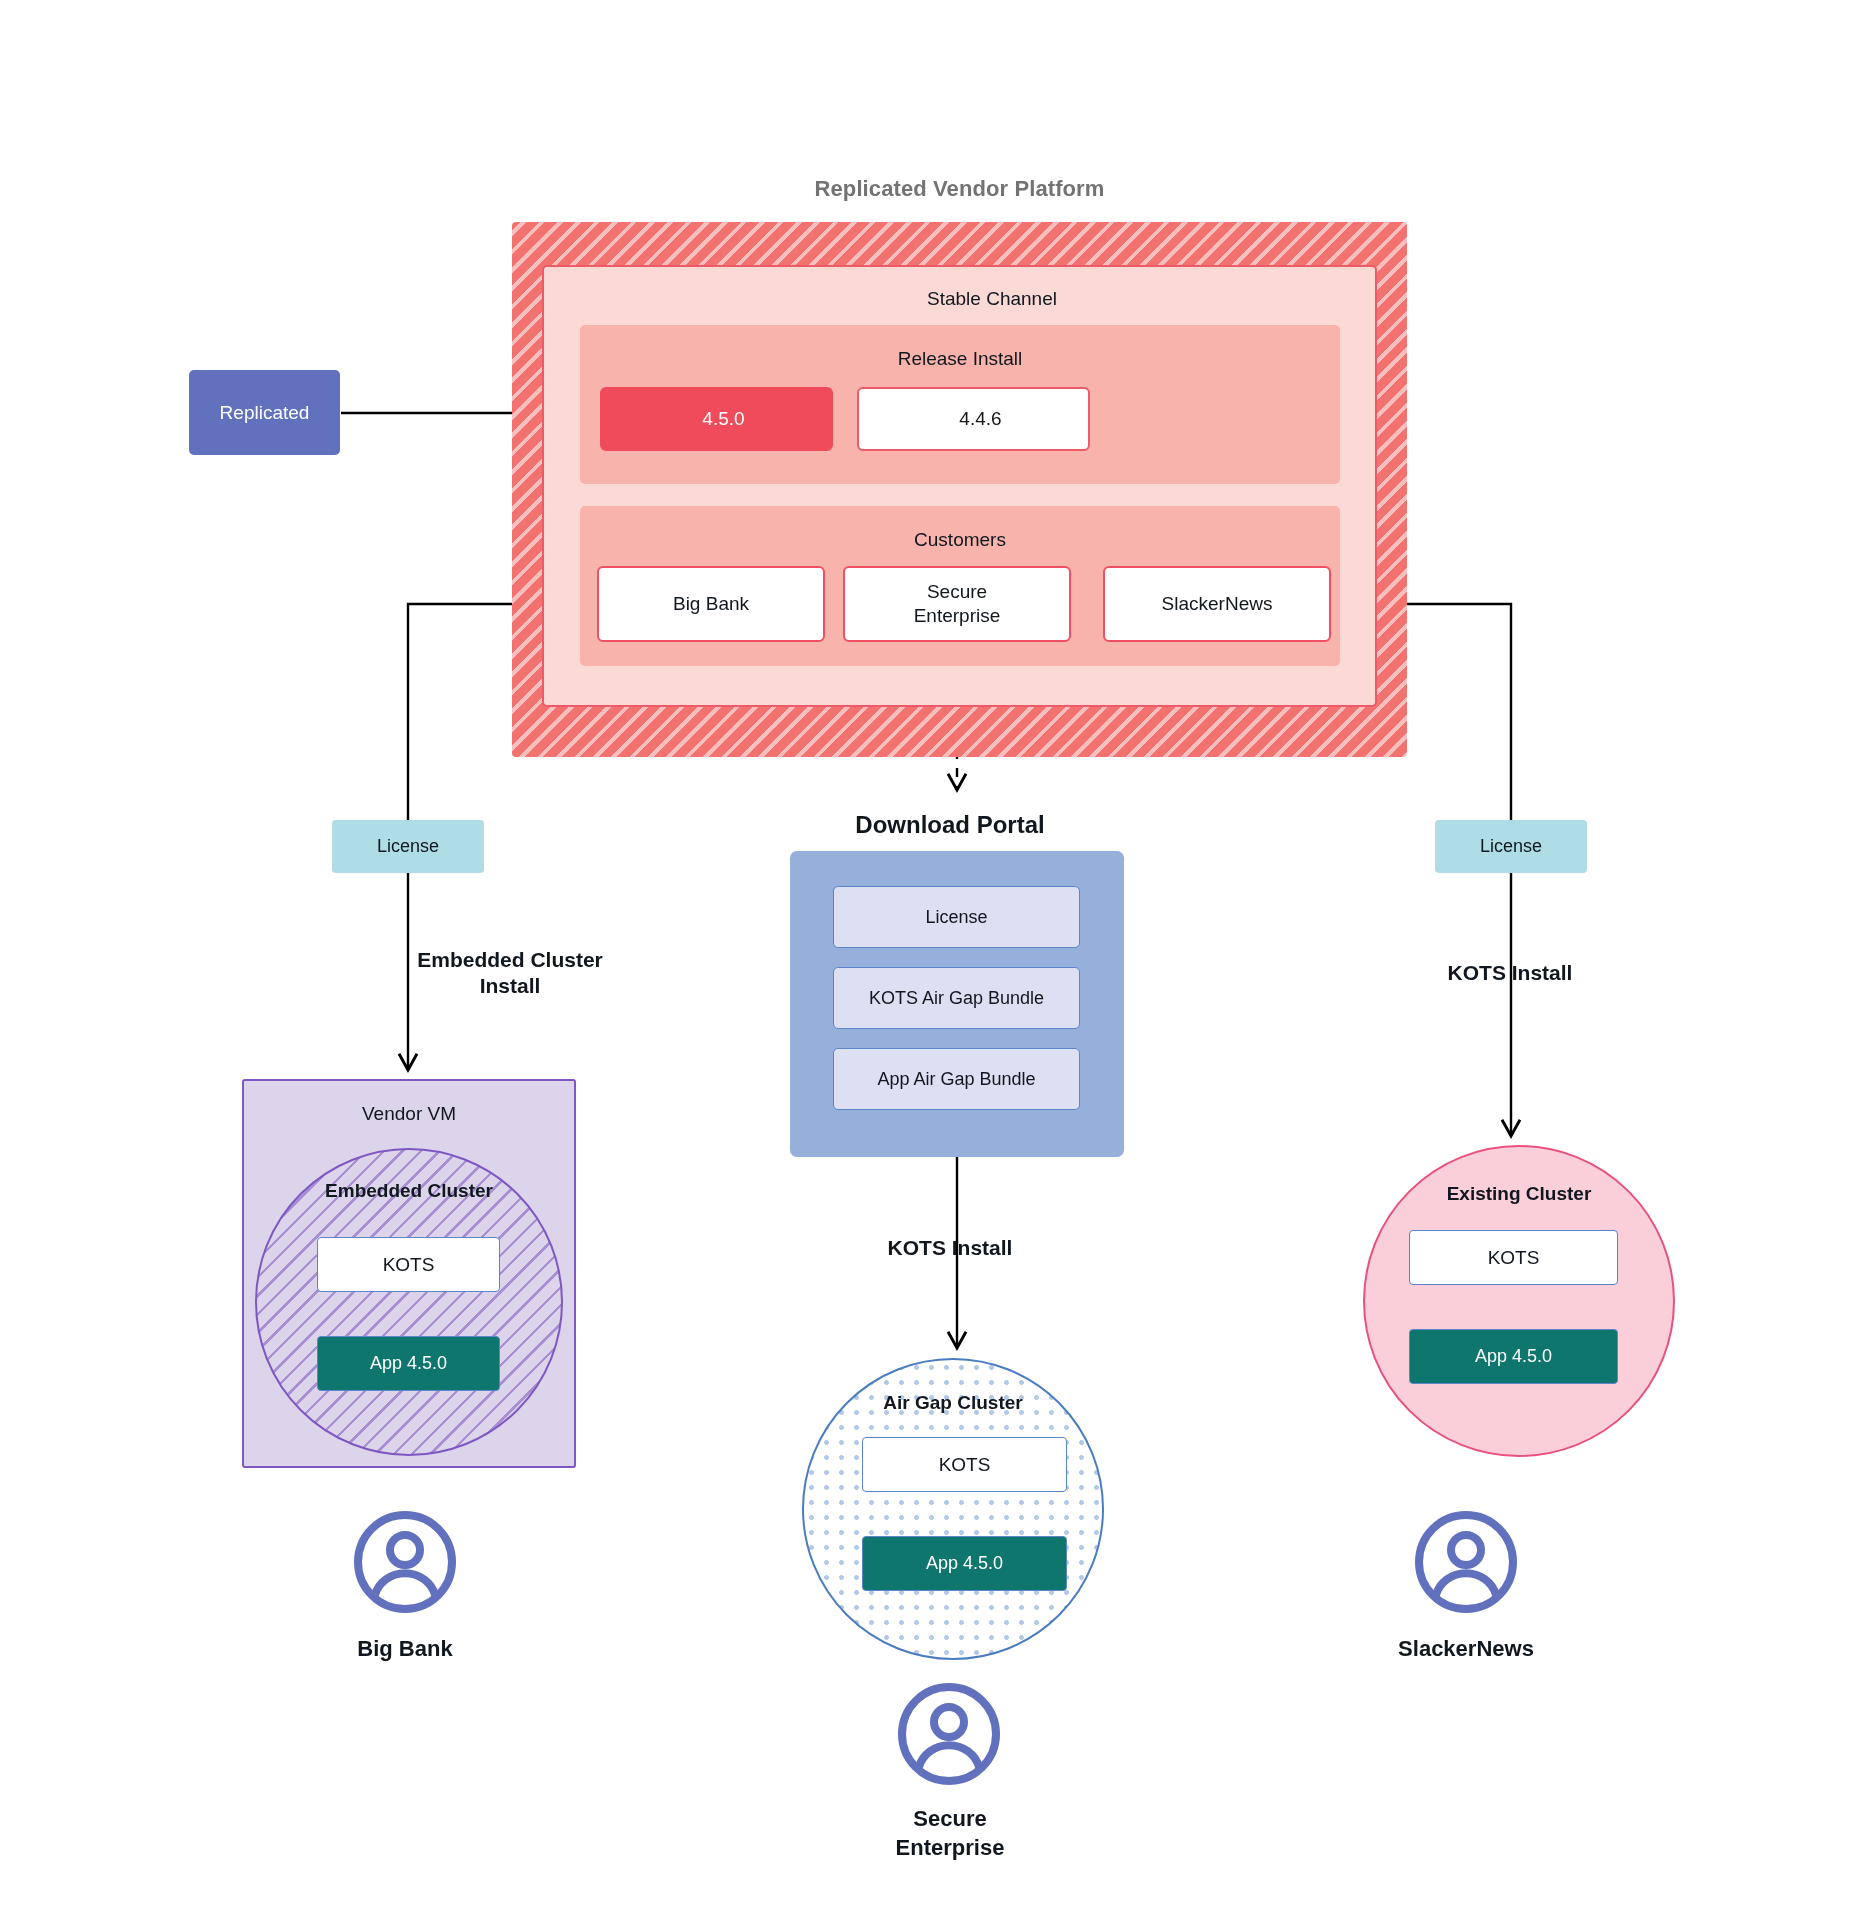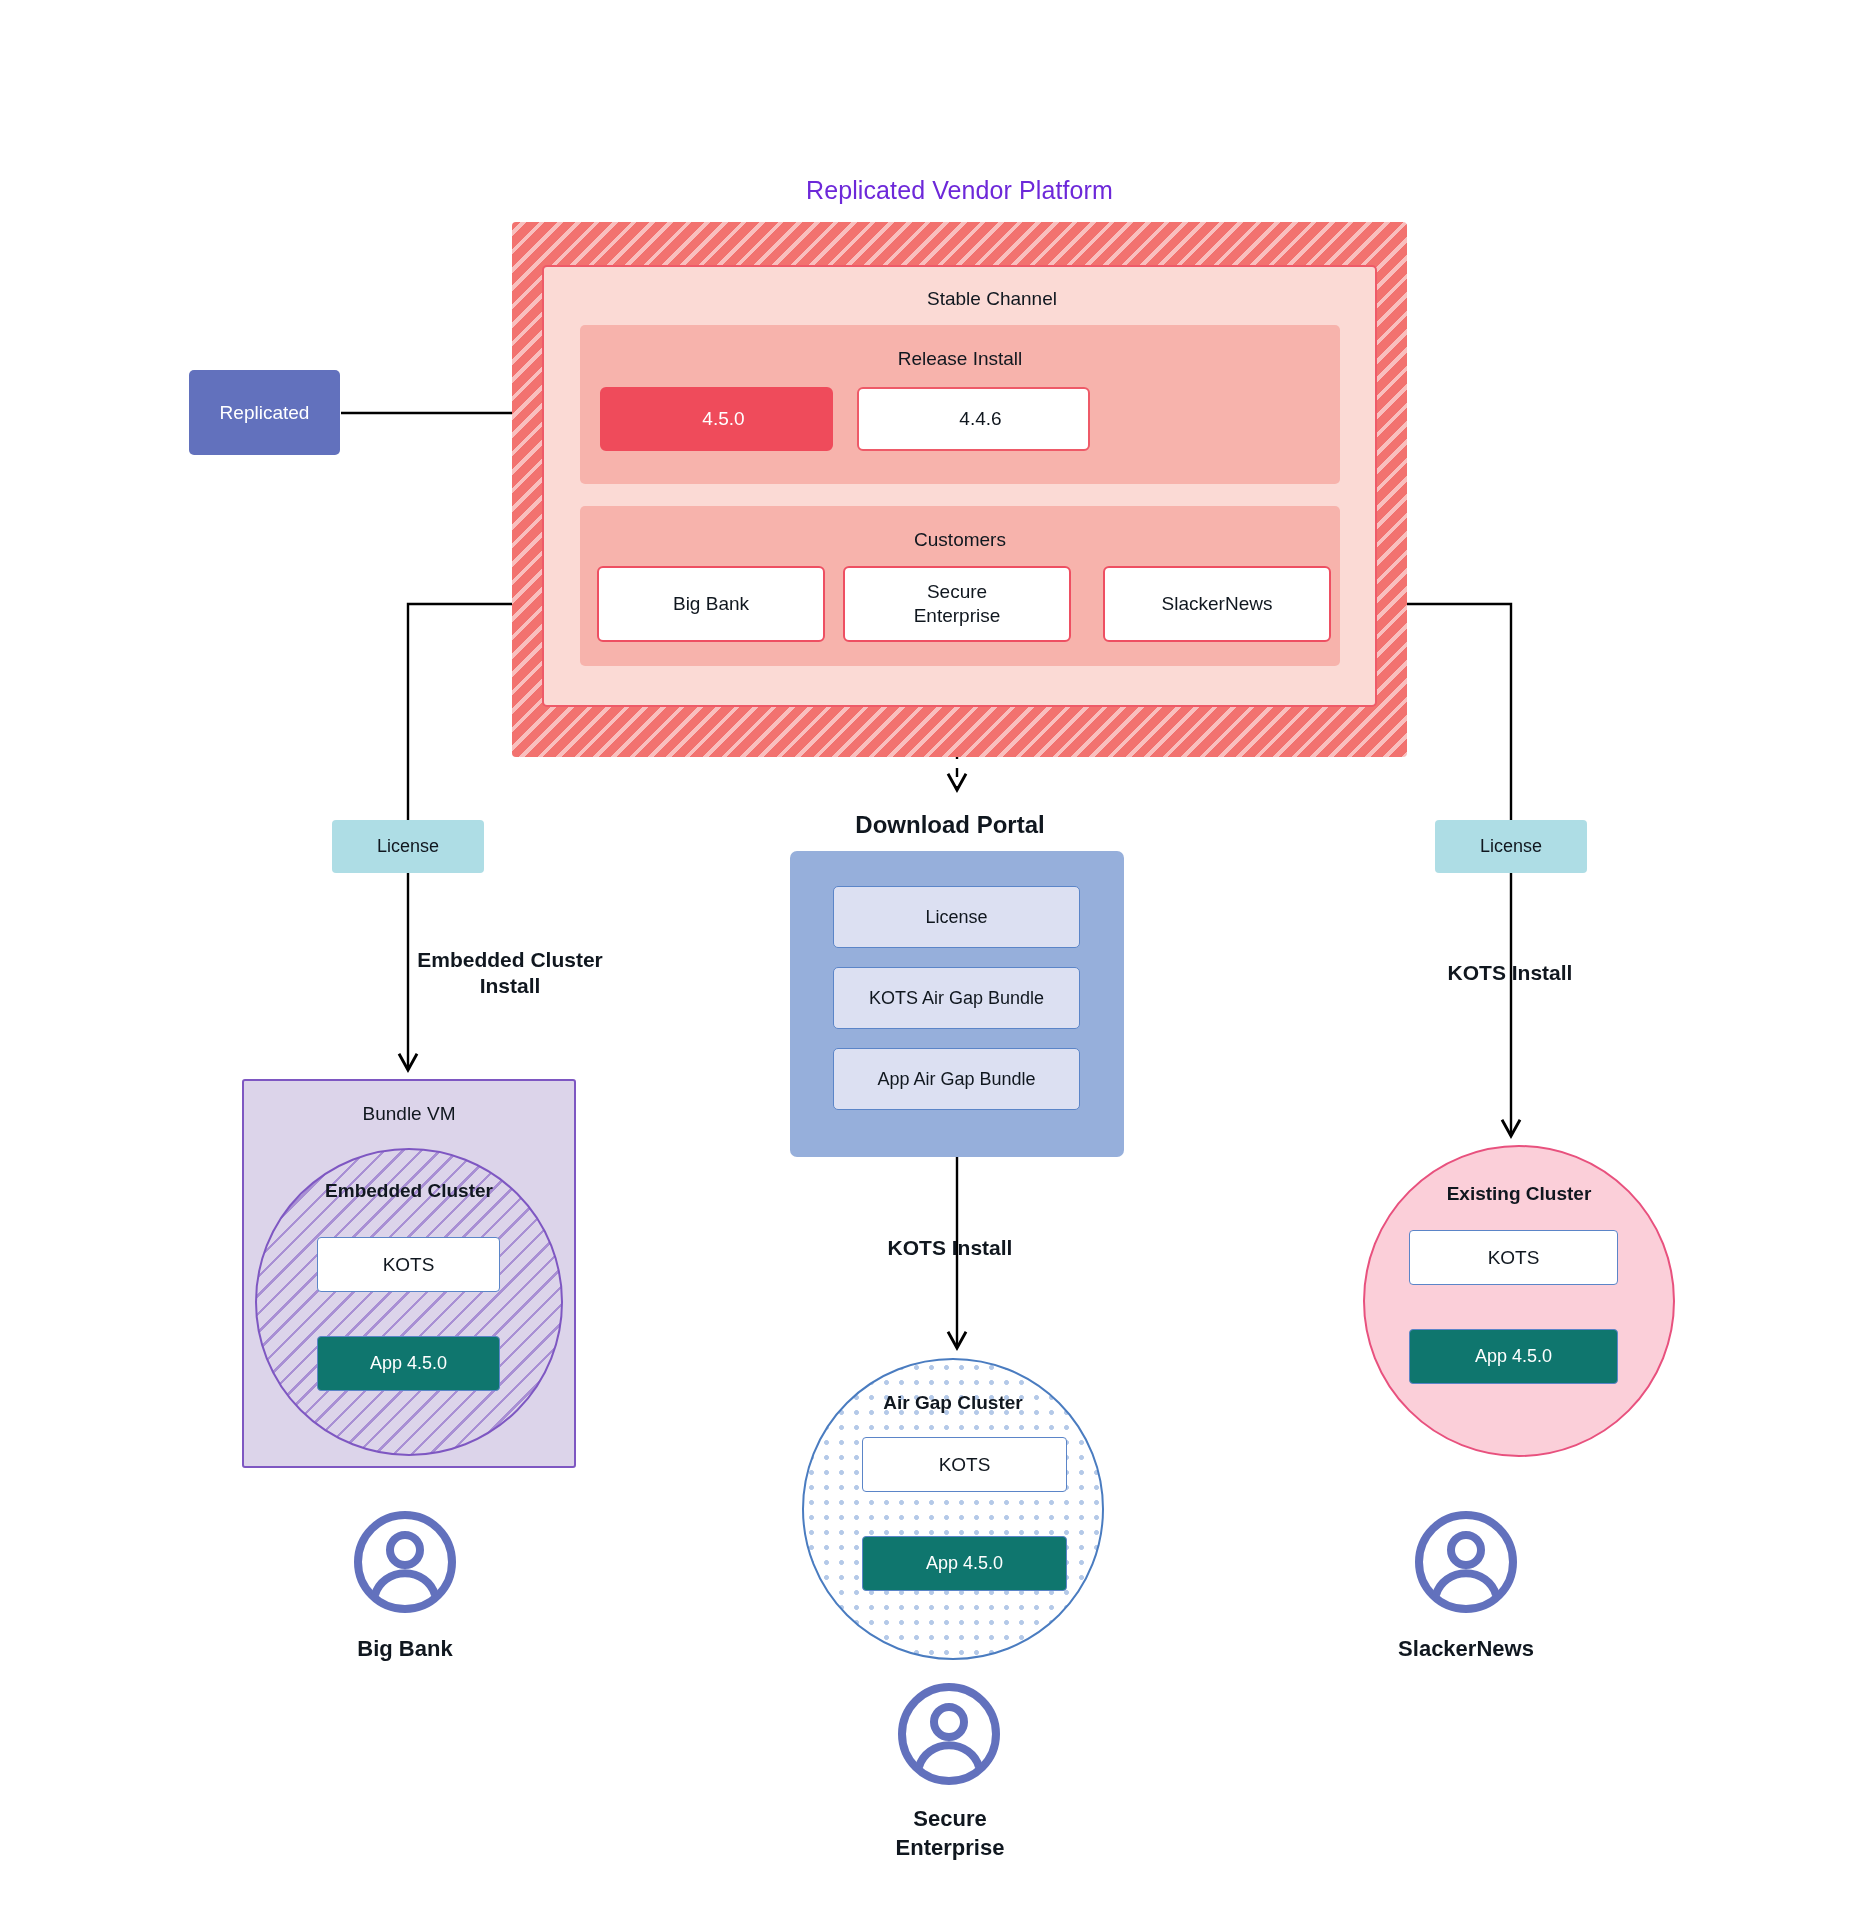--- a/index.html
+++ b/index.html
@@ -13,21 +13,21 @@
     width:1851px;
     height:1927px;
     overflow:hidden;
     background:#ffffff;
   }
   .abs{position:absolute;}
   .ctr{display:flex;align-items:center;justify-content:center;text-align:center;}
 
   
   .title-main{
-    font-size:25px;font-weight:400;letter-spacing:.1px;color:#6d28d9;
+    font-size:22px;font-weight:700;letter-spacing:.1px;color:#737373;
   }
   .title-sub{
     font-size:21px;font-weight:700;color:#10171f;line-height:1.25;
   }
   .panel-label{
     font-size:19px;font-weight:400;color:#10171f;
   }
 
   
   #vendor-outer{
@@ -247,21 +247,21 @@
   <div id="download-portal" class="abs"></div>
   <div id="portal-item-0" class="abs ctr portal-item">License</div>
   <div id="portal-item-2" class="abs ctr portal-item">App Air Gap Bundle</div>
   <div id="portal-item-1" class="abs ctr portal-item">KOTS Air Gap Bundle</div>
 
   <div id="caption-embedded" class="abs ctr title-sub">Embedded Cluster<br>Install</div>
   <div id="caption-kots-center" class="abs ctr title-sub">KOTS Install</div>
   <div id="caption-kots-right" class="abs ctr title-sub">KOTS Install</div>
 
   <div id="linux-vm" class="abs"></div>
-  <div id="linux-vm-label" class="abs ctr panel-label">Bundle VM</div>
+  <div id="linux-vm-label" class="abs ctr panel-label">Vendor VM</div>
   <div id="embedded-cluster-circle" class="abs"></div>
   <div id="embedded-cluster-label" class="abs ctr panel-label" style="font-weight:700;">Embedded Cluster</div>
   <div id="kots-left" class="abs ctr kots-box">KOTS</div>
   <div id="app-left" class="abs ctr app-box">App 4.5.0</div>
 
   <svg id="avatar-left" class="abs avatar" viewBox="0 0 104 104" xmlns="http://www.w3.org/2000/svg">
     <circle cx="52" cy="52" r="47" fill="none" stroke="#6271BD" stroke-width="8"></circle>
     <circle cx="52" cy="40" r="15" fill="none" stroke="#6271BD" stroke-width="8"></circle>
     <path d="M22 85 a31 29 0 0 1 60 0" fill="none" stroke="#6271BD" stroke-width="8"></path>
   </svg>

